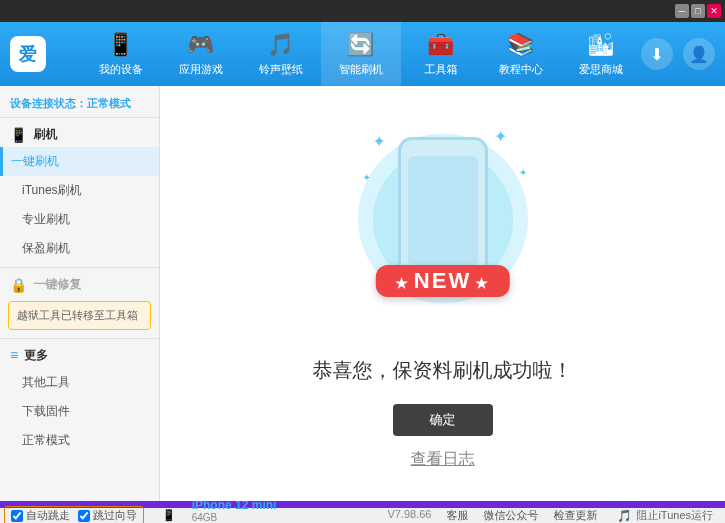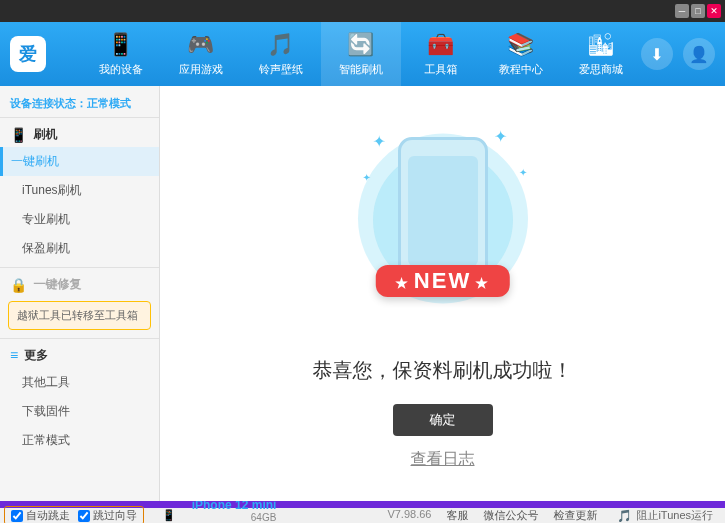--- a/index.html
+++ b/index.html
@@ -234,21 +234,21 @@
       display: flex; align-items: center;
       padding: 0 4px;
       font-size: 11px;
       color: #555;
     }
     .bottom-left { display: flex; align-items: center; gap: 10px; flex: 1; }
     .checkbox-item { display: flex; align-items: center; gap: 3px; cursor: pointer; }
     .checkbox-item input[type=checkbox] { width: 12px; height: 12px; }
     .device-info { display: flex; flex-direction: column; margin-left: 10px; }
     .device-name { color: #2eaaf5; font-size: 12px; font-weight: bold; }
-    .device-sub { color: #888; font-size: 10px; text-align: right; }
+    .device-sub { color: #888; font-size: 10px; }
 
     .bottom-right { display: flex; gap: 15px; }
     .bottom-version { color: #888; }
     .bottom-link { color: #555; cursor: pointer; }
 
     .itunes-running {
       display: flex; align-items: center; gap: 4px;
       font-size: 11px; color: #666;
     }
     .itunes-icon { font-size: 12px; }

